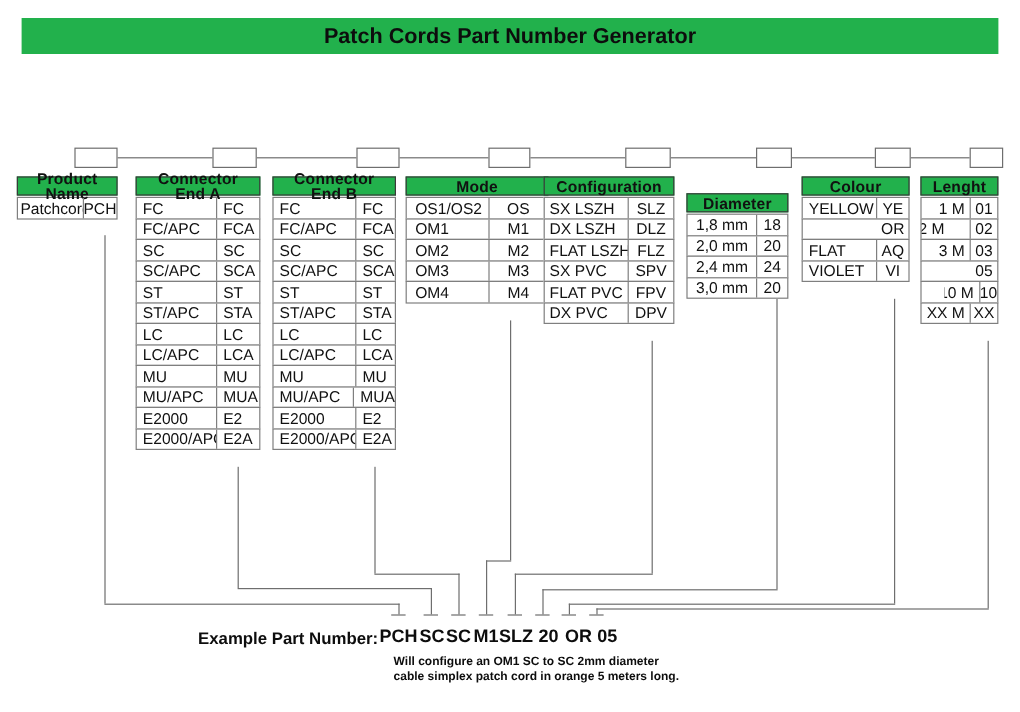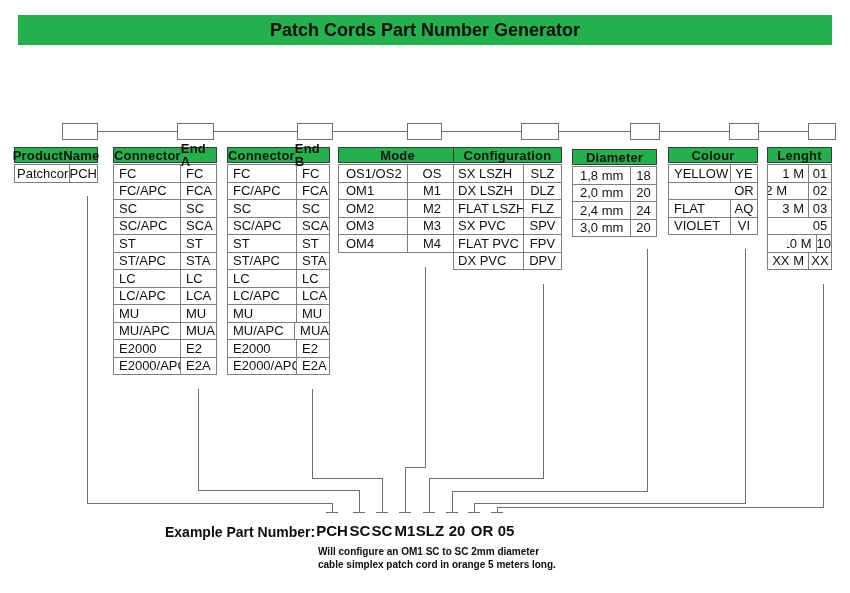--- a/index.html
+++ b/index.html
@@ -13,39 +13,39 @@
     font-size:18px; font-weight:bold; color:#0d0d0d;
   }
   .pbox {
     position:absolute; top:123px; height:17px; box-sizing:border-box;
     background:#ffffff; border:1px solid #6e6e6e; z-index:2;
   }
   .ln { position:absolute; background:#6e6e6e; z-index:1; }
   .tbl { position:absolute; font-size:13px; color:#111; z-index:2; }
   .tbl-head {
     box-sizing:border-box; height:16px; border:1px solid #3a3a3a;
-    display:flex; align-items:center; justify-content:center;
+    display:flex; flex-direction:column; align-items:center; justify-content:center;
     font-weight:bold; line-height:13px; letter-spacing:0.2px;
   }
   .tbl-rows { margin-top:1px; }
   .tbl-row {
     display:flex; box-sizing:border-box; height:18.5px;
     background:#fff; border:1px solid #7f7f7f;
   }
   .tbl-row + .tbl-row { margin-top:-1px; }
   .cell-name {
     box-sizing:border-box; border-right:1px solid #7f7f7f;
     display:flex; align-items:center; white-space:nowrap; overflow:hidden;
   }
   .cell-code {
     flex:1; display:flex; align-items:center; justify-content:center; white-space:nowrap;
   }
   .ex-label { position:absolute; left:165px; top:524px; font-size:14px; font-weight:bold; color:#0d0d0d; }
   .ex-code  { position:absolute; top:522px; transform:translateX(-50%); font-size:15px; font-weight:bold; color:#0d0d0d; }
-  .ex-desc  { position:absolute; left:318px; top:545px; font-size:10px; font-weight:bold; line-height:13px; color:#0d0d0d; }
+  .ex-desc  { position:absolute; left:328px; top:545px; font-size:10px; font-weight:bold; line-height:13px; color:#0d0d0d; }
 </style>
 </head>
 <body>
 
 <div id="page" style="--g: #22b14c;">
   <div class="banner" style="background: rgb(34, 177, 76);">Patch Cords Part Number Generator</div>
   <div id="top-boxes">
       <div class="ln" style="left: 80px; top: 131px; width: 742px; height: 1px;"></div>
       <div class="pbox" style="left: 62px; width: 36px;"></div>
       <div class="pbox" style="left: 177px; width: 37px;"></div>
@@ -266,21 +266,21 @@
           <div class="tbl-row">
             <div class="cell-name" style="width: 70px; justify-content: flex-start; padding-left: 4px;">FLAT PVC</div>
             <div class="cell-code">FPV</div>
           </div>
           <div class="tbl-row">
             <div class="cell-name" style="width: 70px; justify-content: flex-start; padding-left: 4px;">DX PVC</div>
             <div class="cell-code">DPV</div>
           </div>
         </div>
       </div>
-      <div class="tbl" style="left: 572px; top: 149px; width: 85px;">
+      <div class="tbl" style="left: 572px; top: 161px; width: 85px;">
         <div class="tbl-head" style="background: rgb(34, 177, 76);">
           <div>Diameter</div>
         </div>
         <div class="tbl-rows">
           <div class="tbl-row">
             <div class="cell-name" style="width: 58px; justify-content: flex-start; padding-left: 7px;">1,8 mm</div>
             <div class="cell-code">18</div>
           </div>
           <div class="tbl-row">
             <div class="cell-name" style="width: 58px; justify-content: flex-start; padding-left: 7px;">2,0 mm</div>

